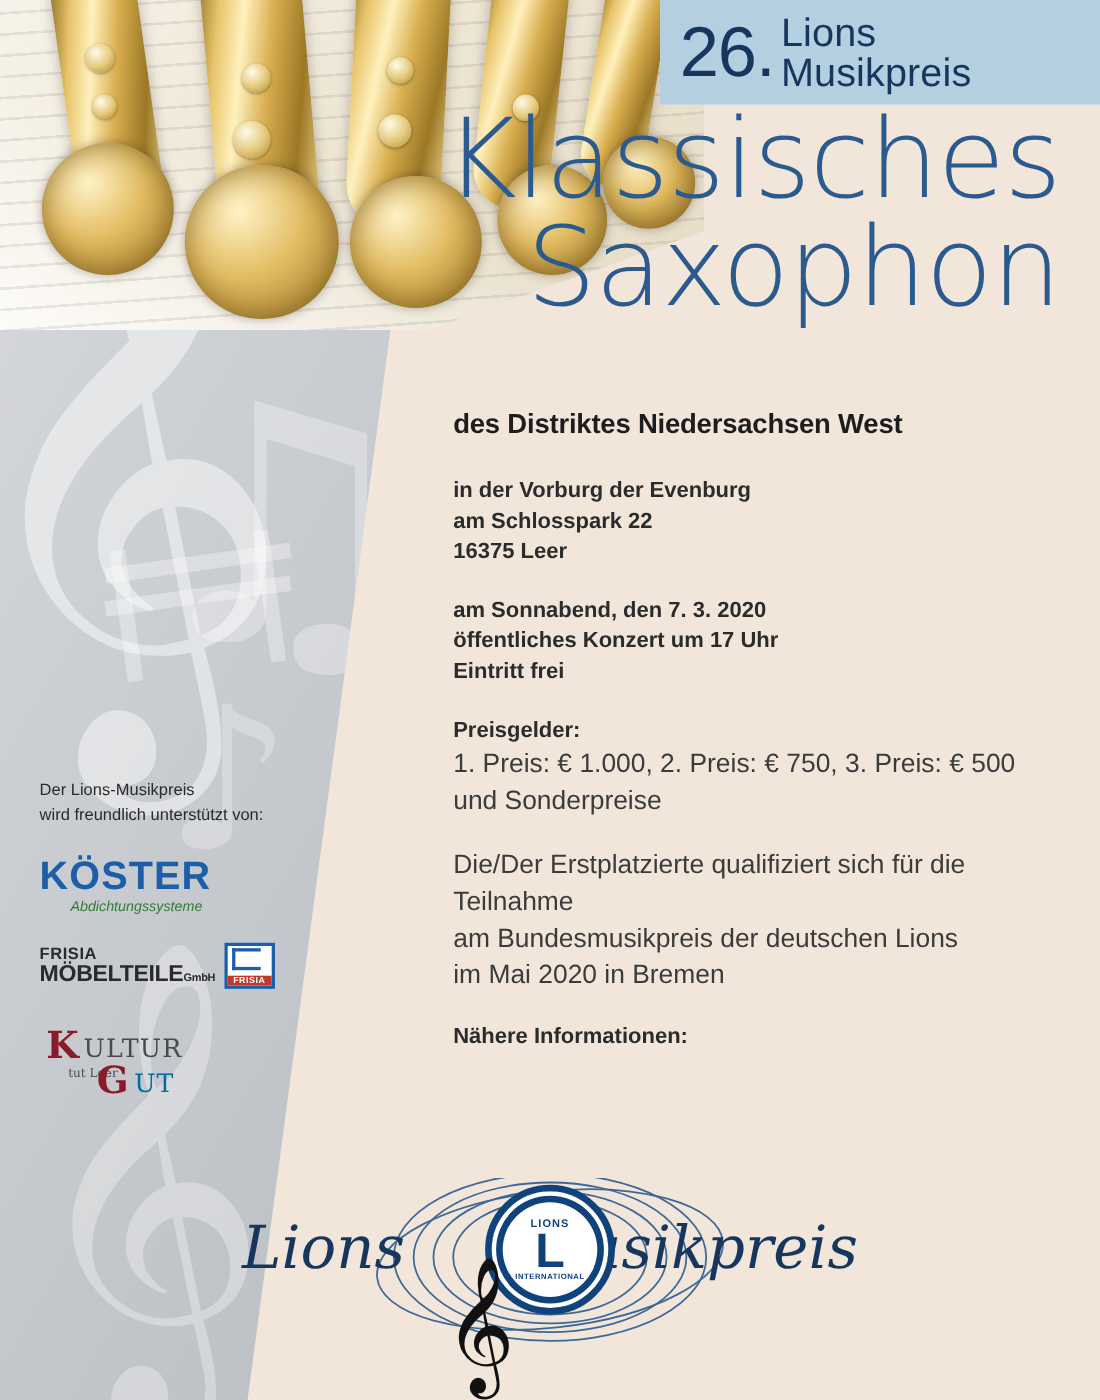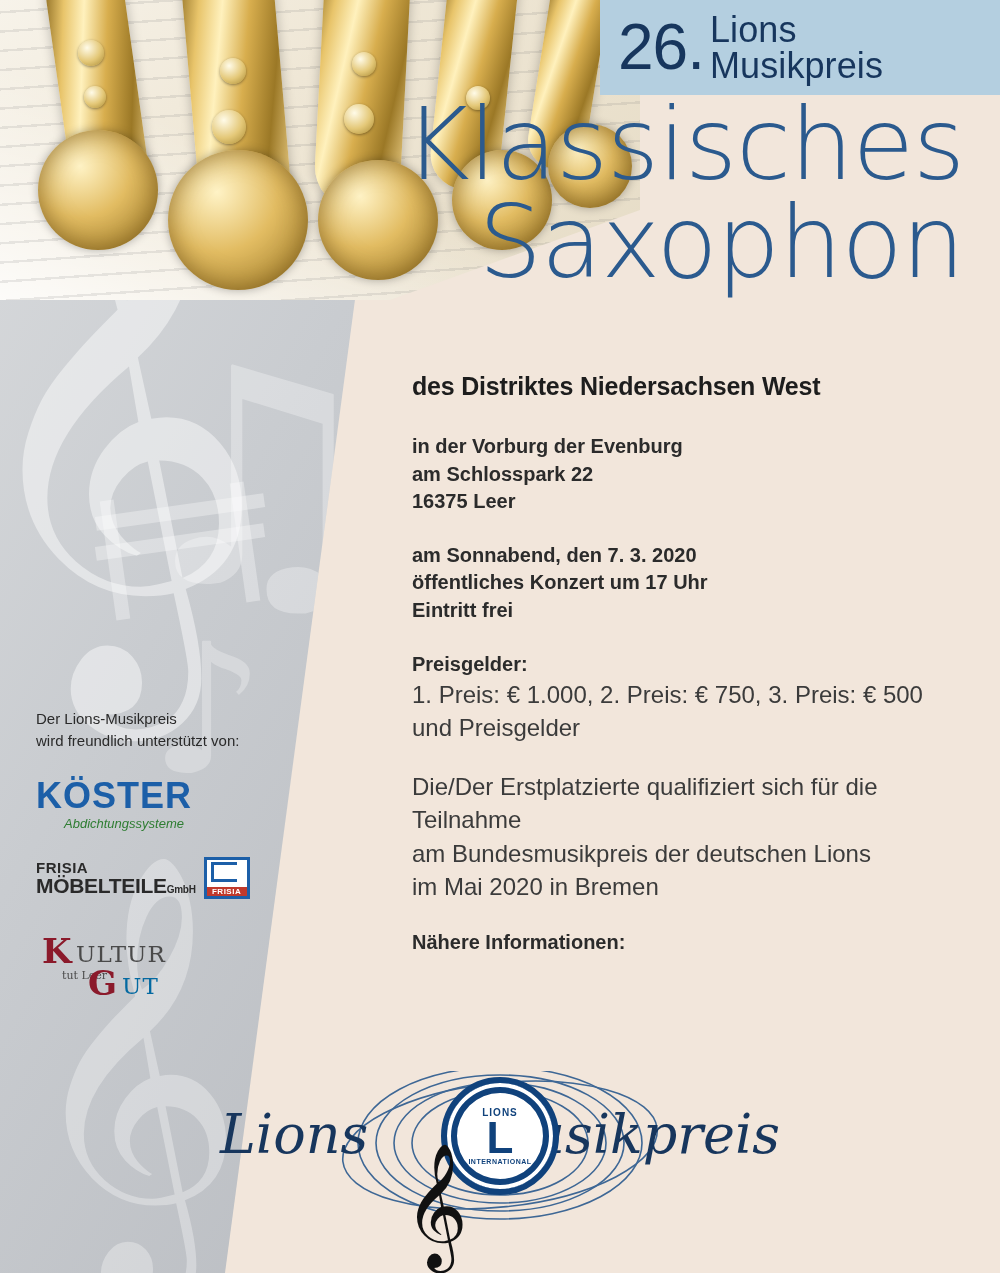--- a/index.html
+++ b/index.html
@@ -330,21 +330,21 @@
 
     <div class="blk">
       <div class="line bold">am Sonnabend, den 7. 3. 2020</div>
       <div class="line bold">öffentliches Konzert um 17 Uhr</div>
       <div class="line bold">Eintritt frei</div>
     </div>
 
     <div class="blk">
       <div class="line bold">Preisgelder:</div>
       <div class="line reg">1. Preis: € 1.000, 2. Preis: € 750, 3. Preis: € 500</div>
-      <div class="line reg">und Preisgelder</div>
+      <div class="line reg">und Sonderpreise</div>
     </div>
 
     <div class="blk">
       <div class="line reg">Die/Der Erstplatzierte qualifiziert sich für die Teilnahme</div>
       <div class="line reg">am Bundesmusikpreis der deutschen Lions</div>
       <div class="line reg">im Mai 2020 in Bremen</div>
     </div>
 
     <div class="blk">
       <div class="line bold">Nähere Informationen:</div>

